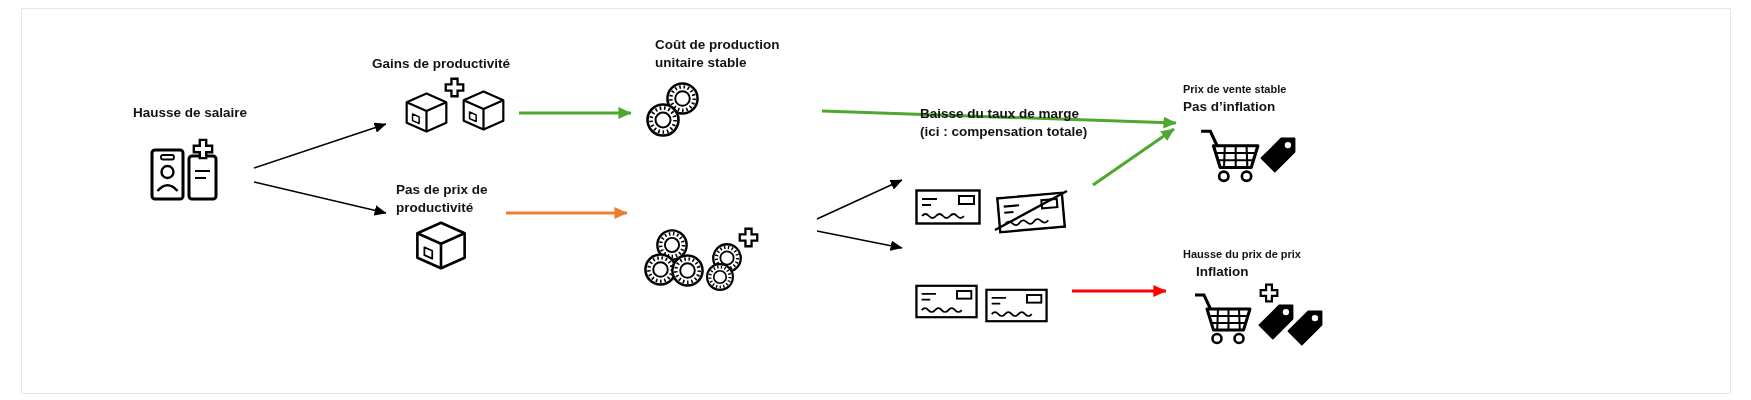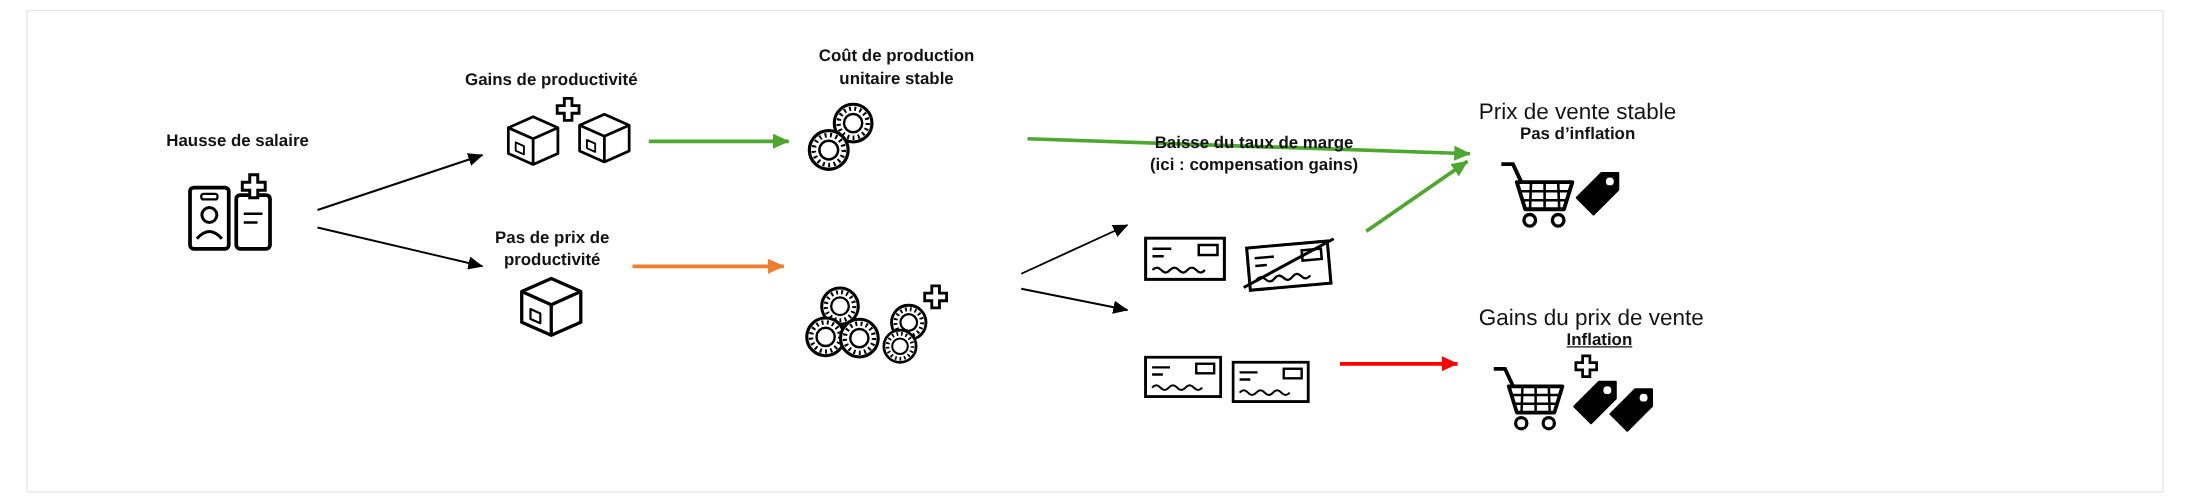--- a/index.html
+++ b/index.html
@@ -8,25 +8,25 @@
     overflow:hidden; font-family:"Liberation Sans", sans-serif;
   }
   .frame {
     position:absolute; left:21px; top:8px; width:1708px; height:384px;
     border:1px solid #e6e6e6; pointer-events:none;
   }
   .arrow-layer { position:absolute; left:0; top:0; }
   .icon { position:absolute; }
   .lbl {
     position:absolute; font-size:13.5px; line-height:18px;
-    font-weight:700; color:#131313;text-align:center;
+    font-weight:700; color:#131313;
   }
   .lbl div { white-space:nowrap; }
-  .lbl .reg { font-weight:400; font-size:18px; }
-  .lbl .indent { padding-left:13px;text-decoration:underline; }
+  .lbl .reg { font-weight:700; font-size:11px; }
+  .lbl .indent { padding-left:13px; }
 </style>
 </head>
 <body>
 
 <div class="canvas">
 
   <div class="frame"></div>
 
   <svg style="position:absolute;width:0;height:0;overflow:hidden" aria-hidden="true">
     <defs>
@@ -106,31 +106,31 @@
   </div>
 
   <div class="lbl" style="left:396px;top:181px">
     <div>Pas de prix de</div>
     <div>productivité</div>
   </div>
 
 
   <div class="lbl" style="left:920px;top:105px">
     <div>Baisse du taux de marge</div>
-    <div>(ici : compensation gains)</div>
+    <div>(ici : compensation totale)</div>
   </div>
 
 
   <div class="lbl" style="left:1183px;top:80px">
     <div class="reg">Prix de vente stable</div>
     <div>Pas d’inflation</div>
   </div>
 
   <div class="lbl" style="left:1183px;top:245px">
-    <div class="reg">Gains du prix de vente</div>
+    <div class="reg">Hausse du prix de prix</div>
     <div class="indent">Inflation</div>
   </div>
 
   <svg class="icon" style="left:147px;top:137px" width="86" height="66" viewBox="0 0 86 66">
     <rect x="5" y="13" width="31" height="49" rx="3" fill="#fff" stroke="#000" stroke-width="3"></rect>
     <rect x="14" y="18" width="13" height="4.5" rx="2" fill="#fff" stroke="#000" stroke-width="1.8"></rect>
     <circle cx="20.5" cy="35" r="6" fill="#fff" stroke="#000" stroke-width="2.4"></circle>
     <path d="M10.5 54 q10 -11.5 20 0" fill="none" stroke="#000" stroke-width="2.4"></path>
     <rect x="42" y="19" width="27" height="43" rx="3" fill="#fff" stroke="#000" stroke-width="3"></rect>
     <line x1="48" y1="34" x2="63" y2="34" stroke="#000" stroke-width="2"></line>

